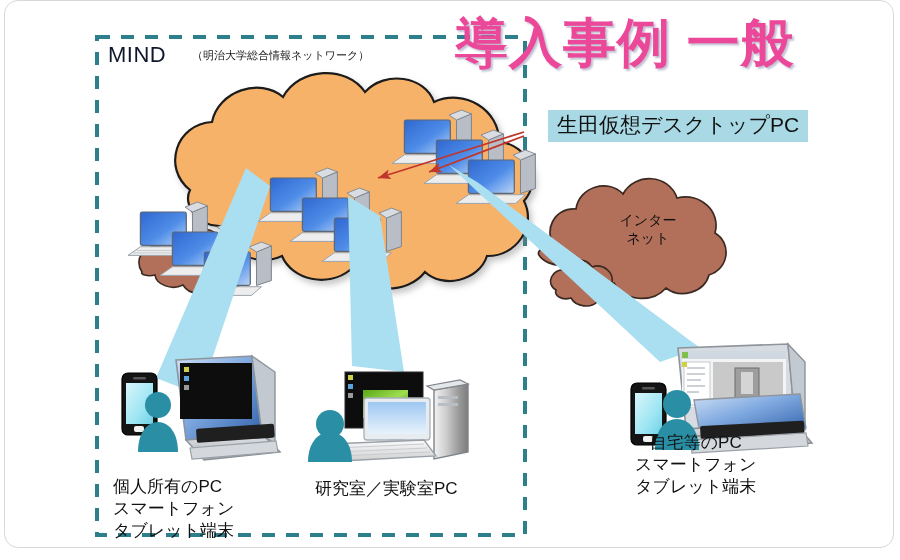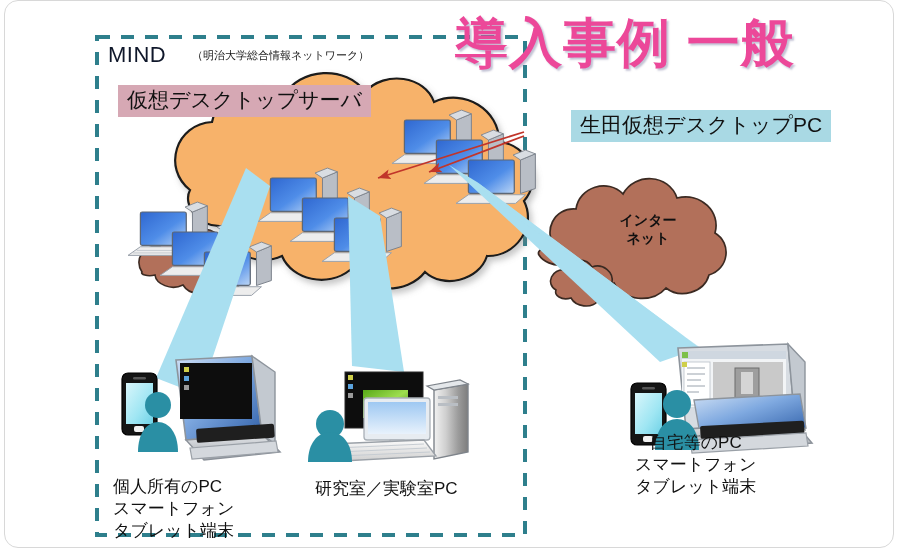--- a/index.html
+++ b/index.html
@@ -69,32 +69,32 @@
     font-size: 21px;
     color: #111;
     white-space: pre;
     line-height: 1.15;
   }
   #tag-vds {
     left: 118px; top: 85px;
     background: #d6a8b4;
   }
   #tag-ikuta {
-    left: 571px; top: 110px;
+    left: 548px; top: 110px;
     background: #a9d9e4;
   }
 
   .cloudtext {
     position: absolute;
     font-size: 14px;
     color: #101010;
     text-align: center;
     line-height: 1.28;
     white-space: pre-line;
-    font-weight: bold;
+    font-weight: normal;
   }
   #cloud-mobile { left: 150px; top: 258px; width: 84px; }
   #cloud-inet   { left: 606px; top: 212px; width: 84px; }
 
   .devicecap {
     position: absolute;
     font-size: 17px;
     color: #111;
     line-height: 1.28;
     white-space: pre-line;
@@ -384,21 +384,20 @@
         </g>
       </g>
 
     </svg>
 
     <div class="txt" id="title-main">導入事例 一般</div>
 
     <div class="txt" id="mind-label">MIND</div>
     <div class="txt" id="mind-sub">（明治大学総合情報ネットワーク）</div>
 
-    <div class="tagbox" id="tag-vds">仮想デスクトップサーバ</div>
 
     <div class="tagbox" id="tag-ikuta">生田仮想デスクトップPC</div>
 
 
     <div class="cloudtext" id="cloud-inet">インター
 ネット</div>
 
     <div class="devicecap" id="cap-personal">個人所有のPC
 スマートフォン
 タブレット端末</div>

